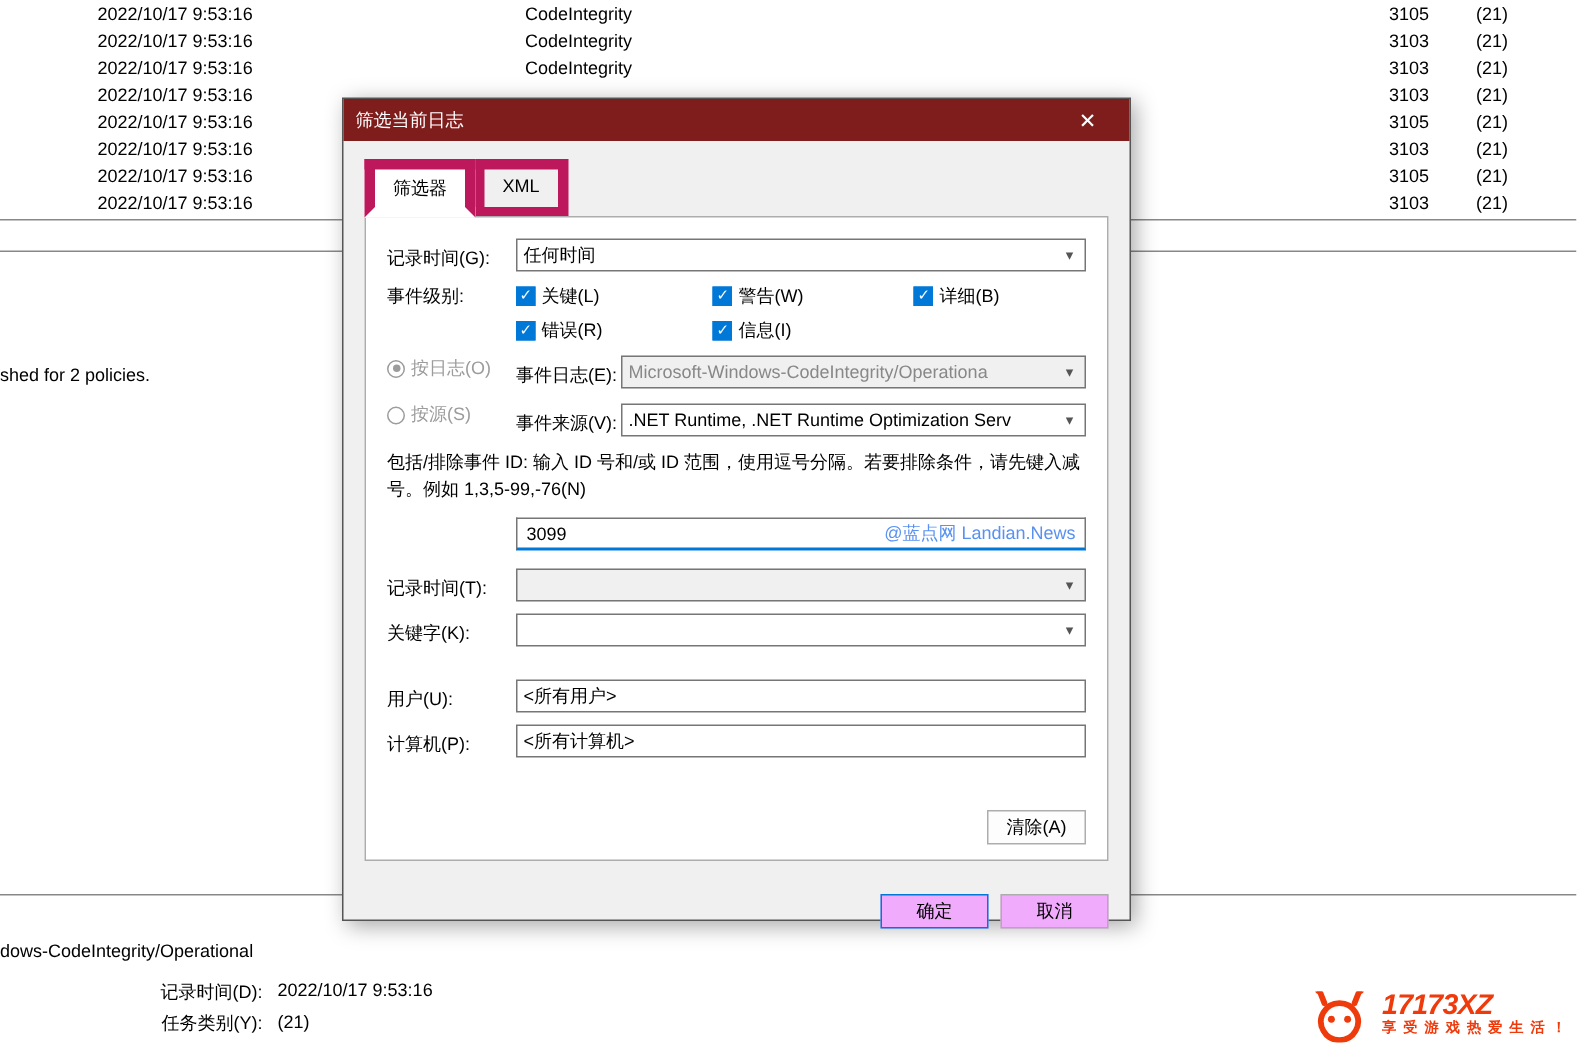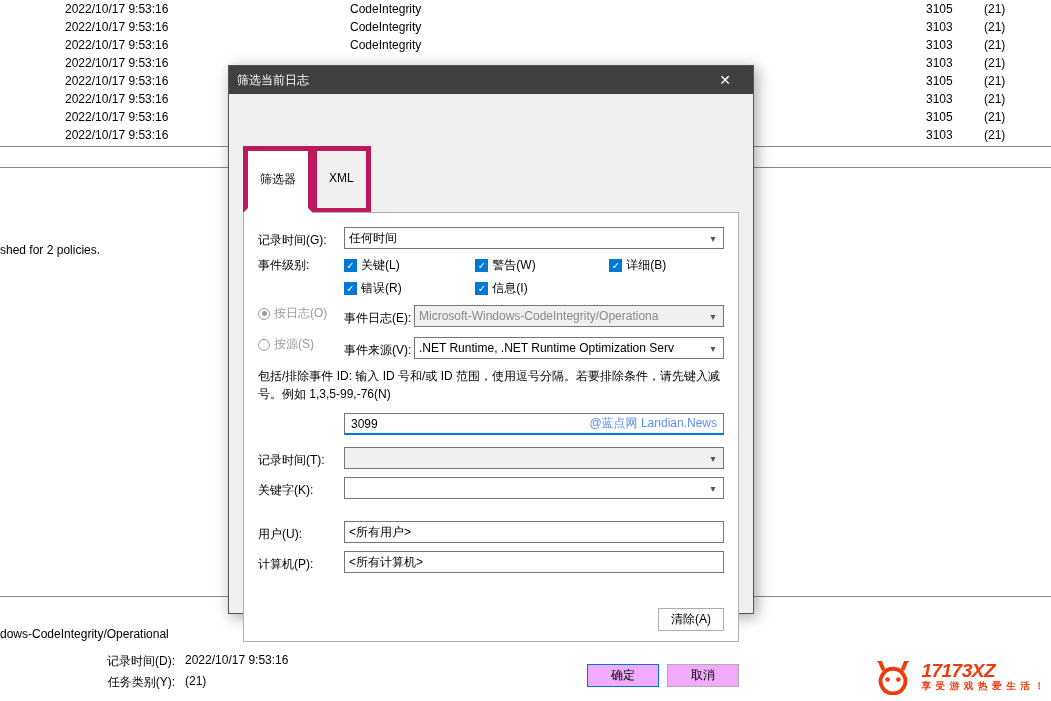--- a/index.html
+++ b/index.html
@@ -50,47 +50,46 @@
   left: 228px;
   top: 65px;
   width: 526px;
   height: 549px;
   background: #f0f0f0;
   border: 1px solid #555;
   box-shadow: 3px 3px 14px rgba(0,0,0,.35);
 }
 .titlebar {
   height: 28px;
-  background: #404040;
+  background: #7f1d1d;
   color: #fff;
   display: flex;
   align-items: center;
   padding: 0 8px;
 }
 .titlebar .title { flex: 1; font-size: 12px; }
 .titlebar .close-btn {
   width: 40px; height: 22px;
   display: inline-flex; align-items: center; justify-content: center;
   font-size: 14px;
   cursor: pointer;
 }
 
 .tabbar {
   display: flex;
   padding: 12px 14px 0 14px;
   gap: 0;
 }
 .tab {
-  padding: 20px 12px;
-  border: 5px solid #be185d;
+  padding: 4px 12px;
+  border: 7px solid #be185d;
   background: #f0f0f0;
   font-size: 12px;
   position: relative;
   cursor: pointer;
-  margin-top: 40px;
 }
 .tab.active {
   background: #fff;
   border-bottom-color: #fff;
   z-index: 2;
 }
 .tab + .tab { margin-left: -1px; }
 .tab-panel {
   margin: 0 14px 10px 14px;
   border: 1px solid #adadad;

